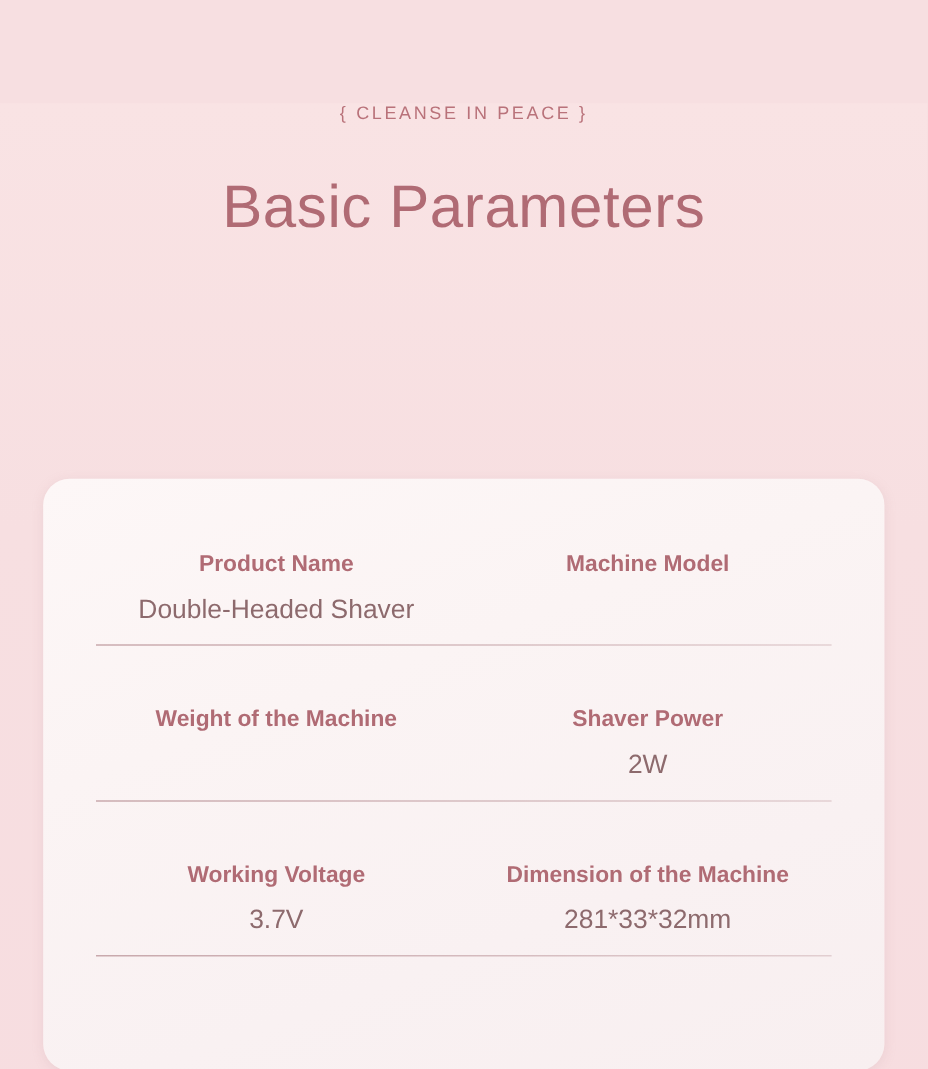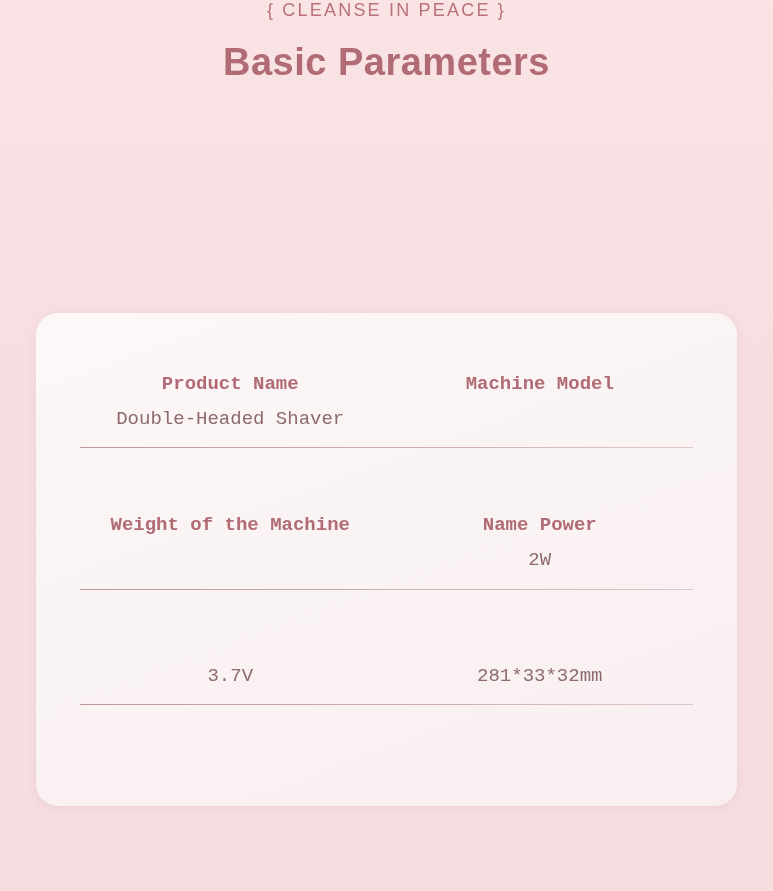--- a/index.html
+++ b/index.html
@@ -15,77 +15,77 @@
   }
   .page {
     position: relative;
     width: 773px;
     height: 891px;
     background: linear-gradient(180deg, #f9e3e4 0%, #f7dfe1 40%, #f7dde0 100%);
     box-sizing: border-box;
   }
   .eyebrow {
     text-align: center;
-    font-size: 18px;
+    margin-top: 86px;
+    font-size: 15px;
     letter-spacing: 2.2px;
     color: #b9727a;
     font-family: "Liberation Sans", sans-serif;
   }
   .title {
     text-align: center;
-    margin-top: 20px;
-    font-size: 38px;
-    font-weight: bold;
+    margin-top: 40px;
+    font-size: 50px;
+    font-weight: normal;
     color: #b06b74;
     letter-spacing: 0.5px;
   }
   .card {
     position: absolute;
     left: 36px;
     top: 313px;
     width: 701px;
     height: 493px;
     border-radius: 22px;
     background: linear-gradient(160deg, #fdf7f7 0%, #fbf4f4 35%, #f9f1f2 70%, #f8eff0 100%);
     box-shadow: 0 2px 10px rgba(190, 150, 155, 0.18);
     box-sizing: border-box;
   }
   .spec-table {
     position: absolute;
     left: 44px;
     top: 59px;
     width: 613px;
-    font-family: Liberation Mono, monospace;
   }
   .spec-row {
     position: relative;
     padding-bottom: 14px;
     margin-bottom: 0;
   }
   .spec-row + .spec-row {
-    margin-top: 51px;
+    margin-top: 35px;
   }
   .spec-cells {
     display: flex;
     width: 100%;
   }
   .spec-cell {
     width: 50%;
     text-align: center;
     box-sizing: border-box;
   }
   .spec-label {
     font-size: 19px;
     font-weight: bold;
     color: #b06b74;
     line-height: 1.35;
   }
   .spec-value {
     margin-top: 9px;
-    font-size: 19px;
+    font-size: 22px;
     color: #8d6a6d;
     line-height: 1.35;
     font-weight: normal;
   }
   .row-rule {
     margin-top: 15px;
     height: 1px;
     width: 100%;
     background: linear-gradient(90deg, rgba(168,120,126,0.75) 0%, rgba(168,120,126,0.55) 55%, rgba(168,120,126,0.35) 100%);
   }
@@ -118,33 +118,35 @@
         </div>
         <div class="row-rule"></div>
       </div>
 
       <div class="spec-row">
         <div class="spec-cells">
           <div class="spec-cell cell-left">
             <div class="spec-label">Weight of the Machine</div>
           </div>
           <div class="spec-cell cell-right">
-            <div class="spec-label">Name Power</div>
+            <div class="spec-label">Shaver Power</div>
             <div class="spec-value">2W</div>
           </div>
         </div>
         <div class="row-rule"></div>
       </div>
 
       <div class="spec-row">
         <div class="spec-cells">
           <div class="spec-cell cell-left">
+            <div class="spec-label">Working Voltage</div>
             <div class="spec-value">3.7V</div>
           </div>
           <div class="spec-cell cell-right">
+            <div class="spec-label">Dimension of the Machine</div>
             <div class="spec-value">281*33*32mm</div>
           </div>
         </div>
         <div class="row-rule"></div>
       </div>
 
     </div>
   </div>
 
 </div>

